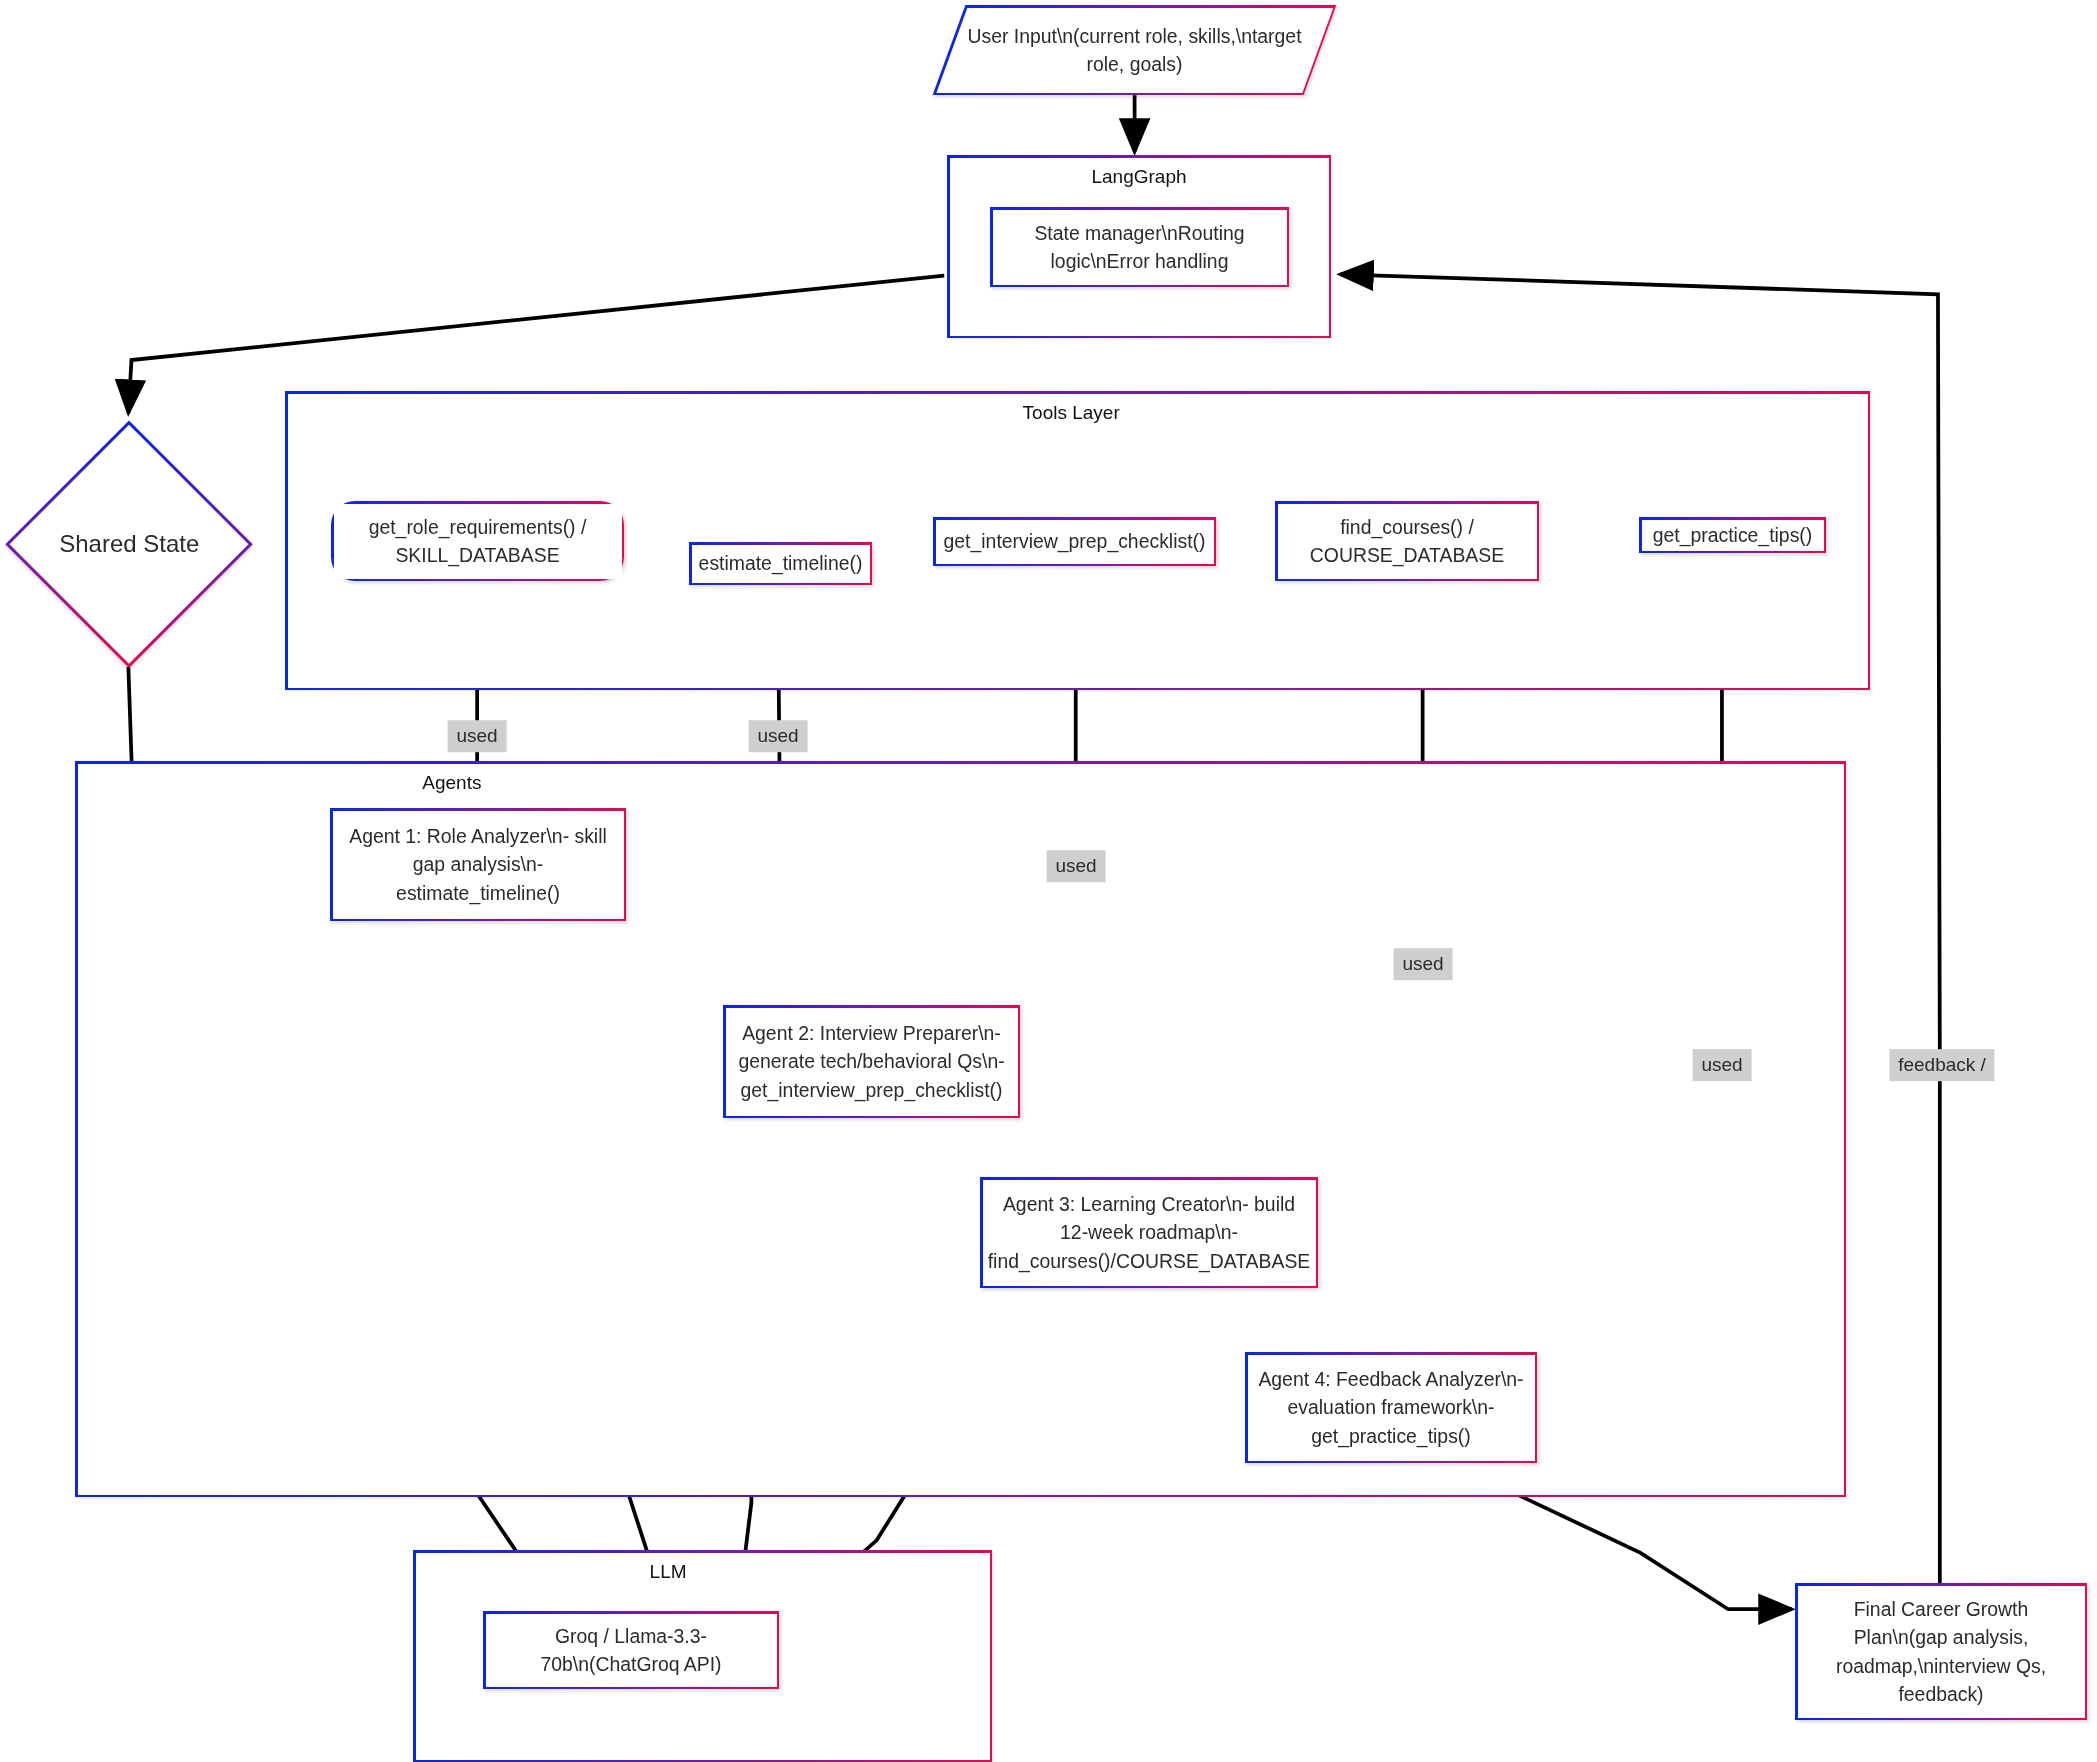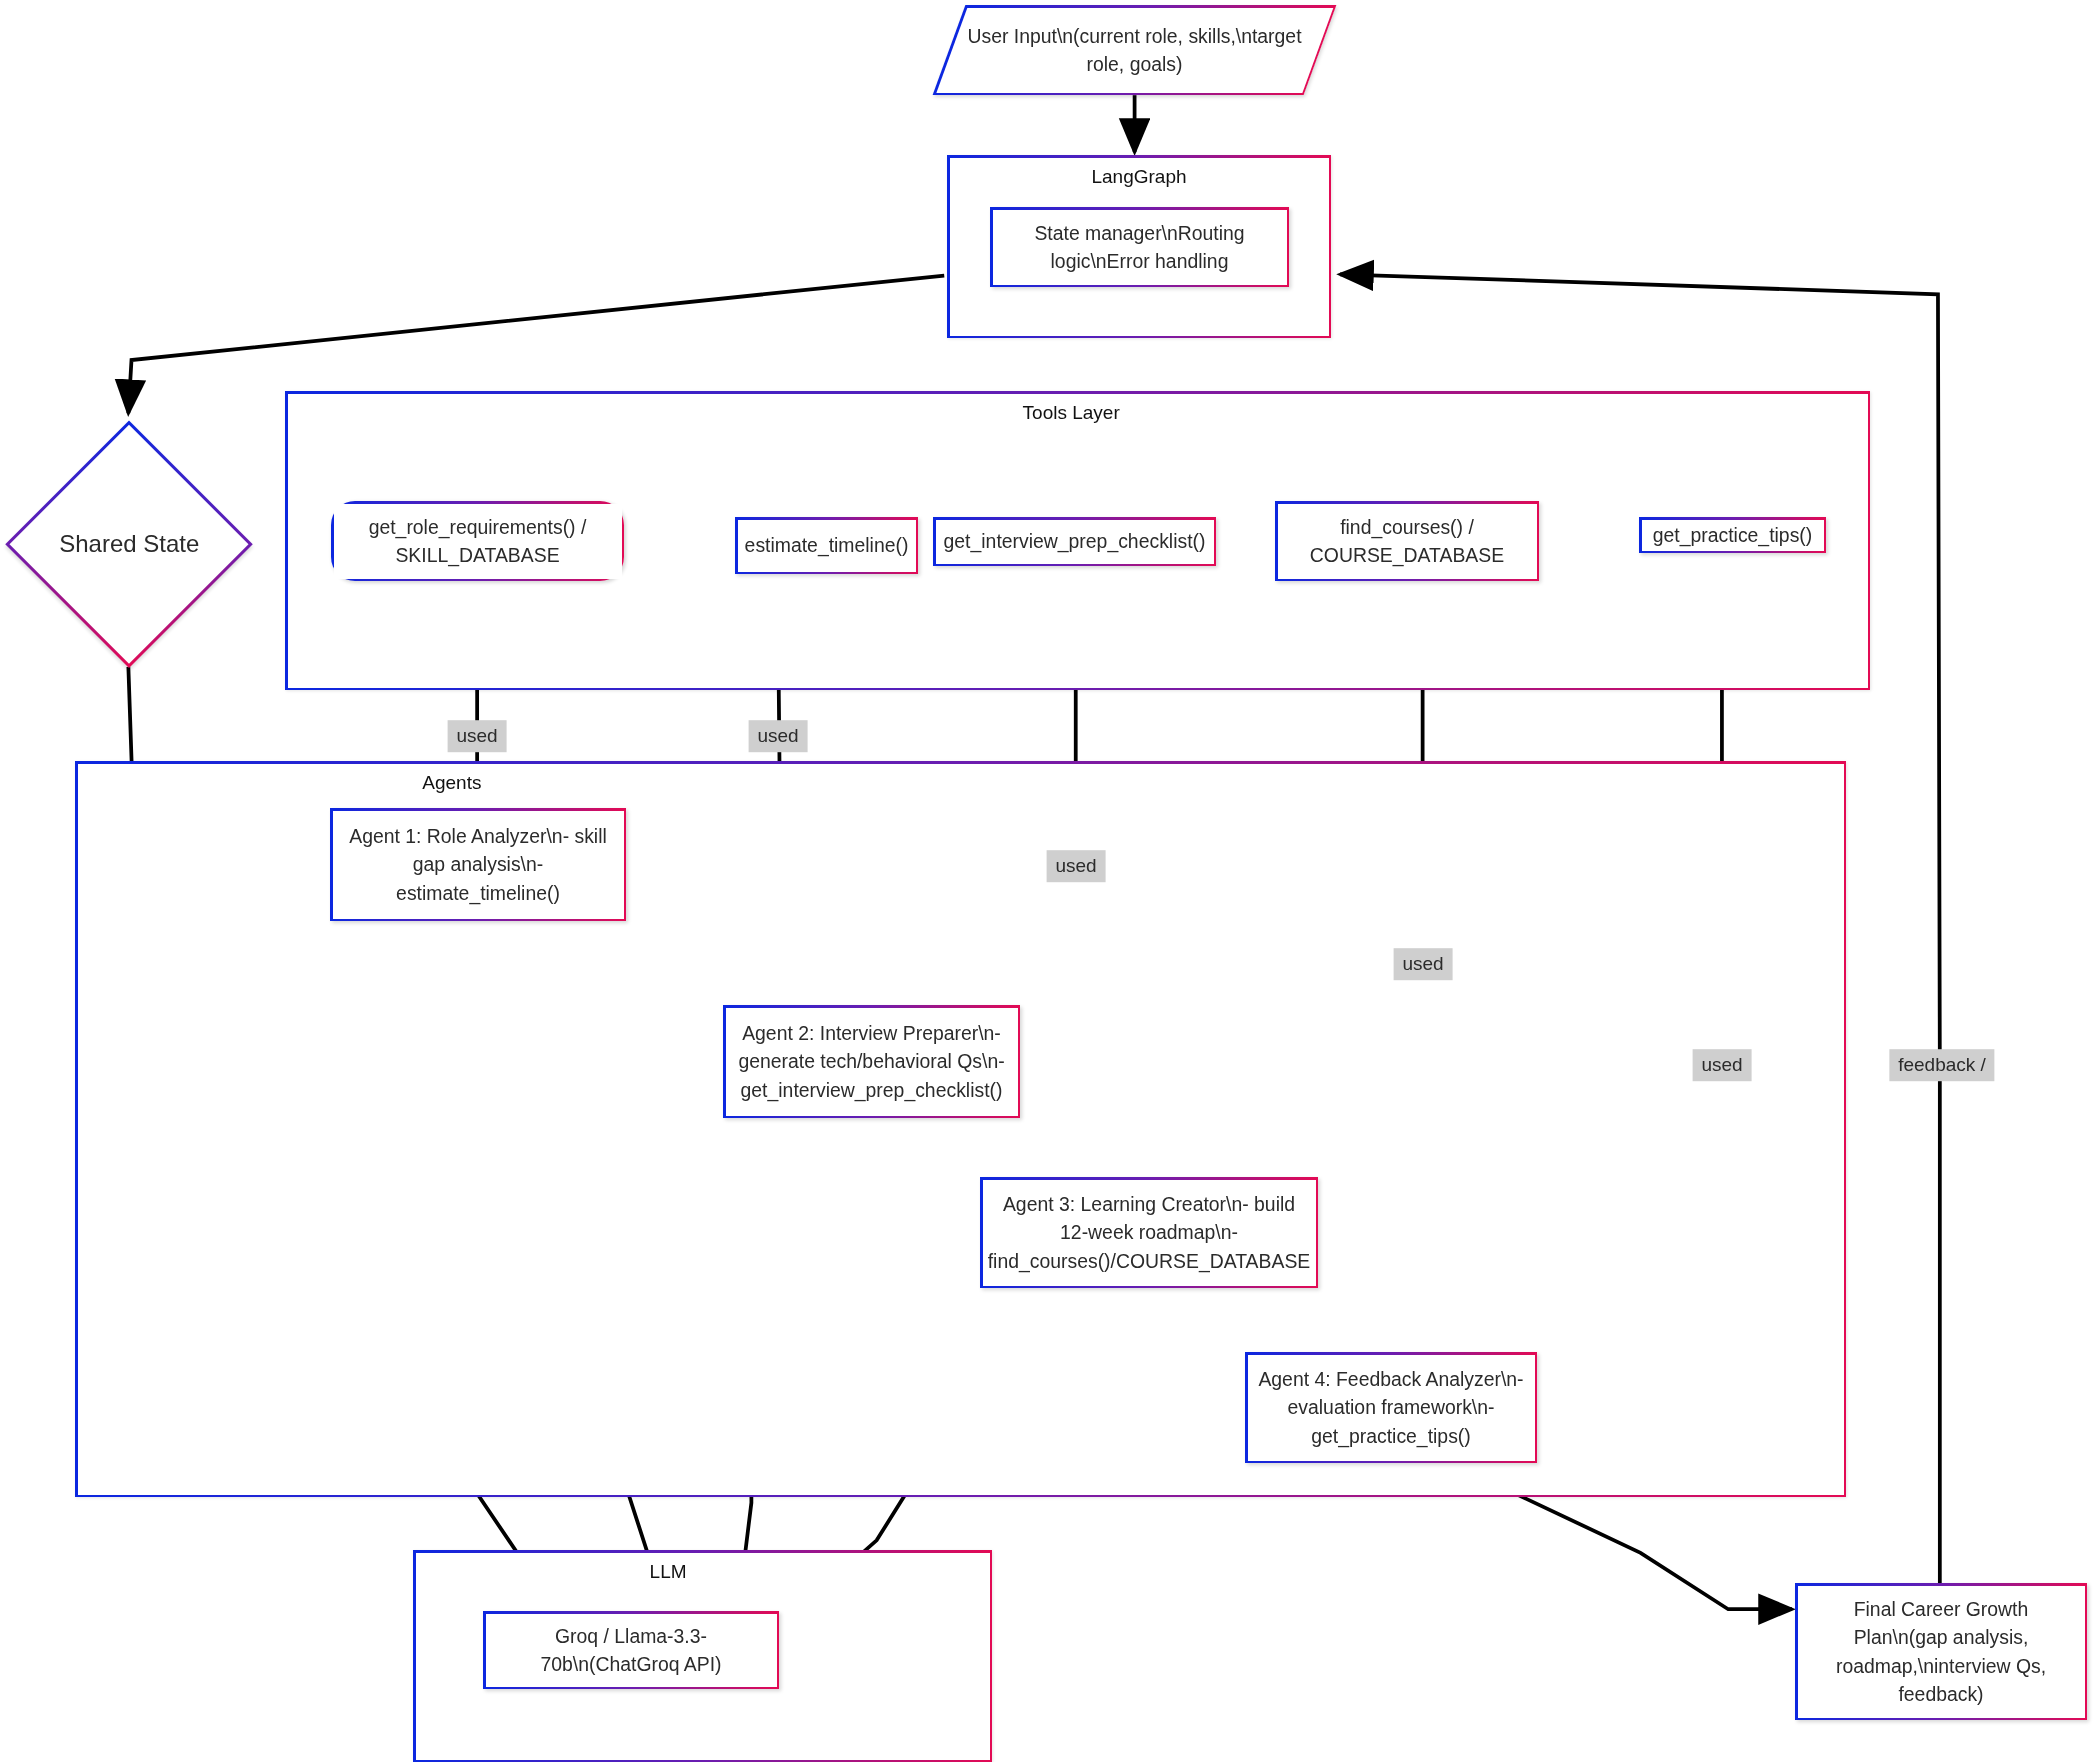--- a/index.html
+++ b/index.html
@@ -228,21 +228,21 @@
     </div>
     <div class="dmd-txt">Shared State</div>
   </div>
 
   <div class="node" style="left:331px; top:501px; width:293px; height:80px;border-radius:24px;">
     <div class="fill">
       <div class="txt">get_role_requirements() / SKILL_DATABASE</div>
     </div>
   </div>
 
-  <div class="node" style="left:689px; top:517px; width:183px; height:57px;margin-left:46px;">
+  <div class="node" style="left:689px; top:542px; width:183px; height:43px;">
     <div class="fill">
       <div class="txt">estimate_timeline()</div>
     </div>
   </div>
 
   <div class="node" style="left:933px; top:517px; width:283px; height:49px;">
     <div class="fill">
       <div class="txt">get_interview_prep_checklist()</div>
     </div>
   </div>

